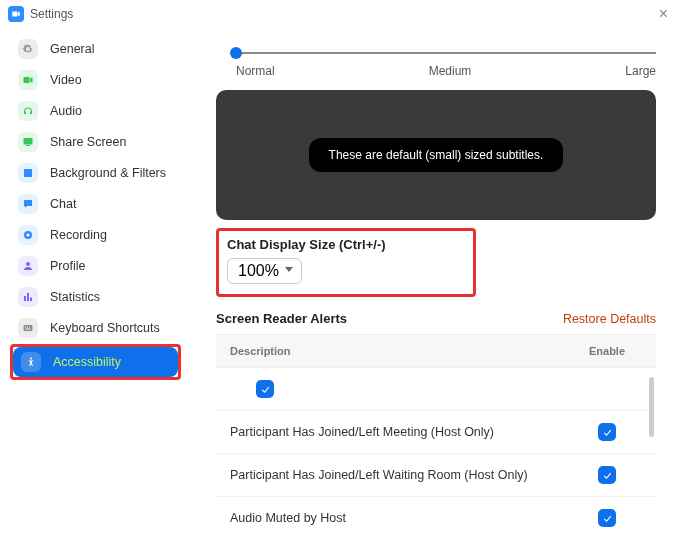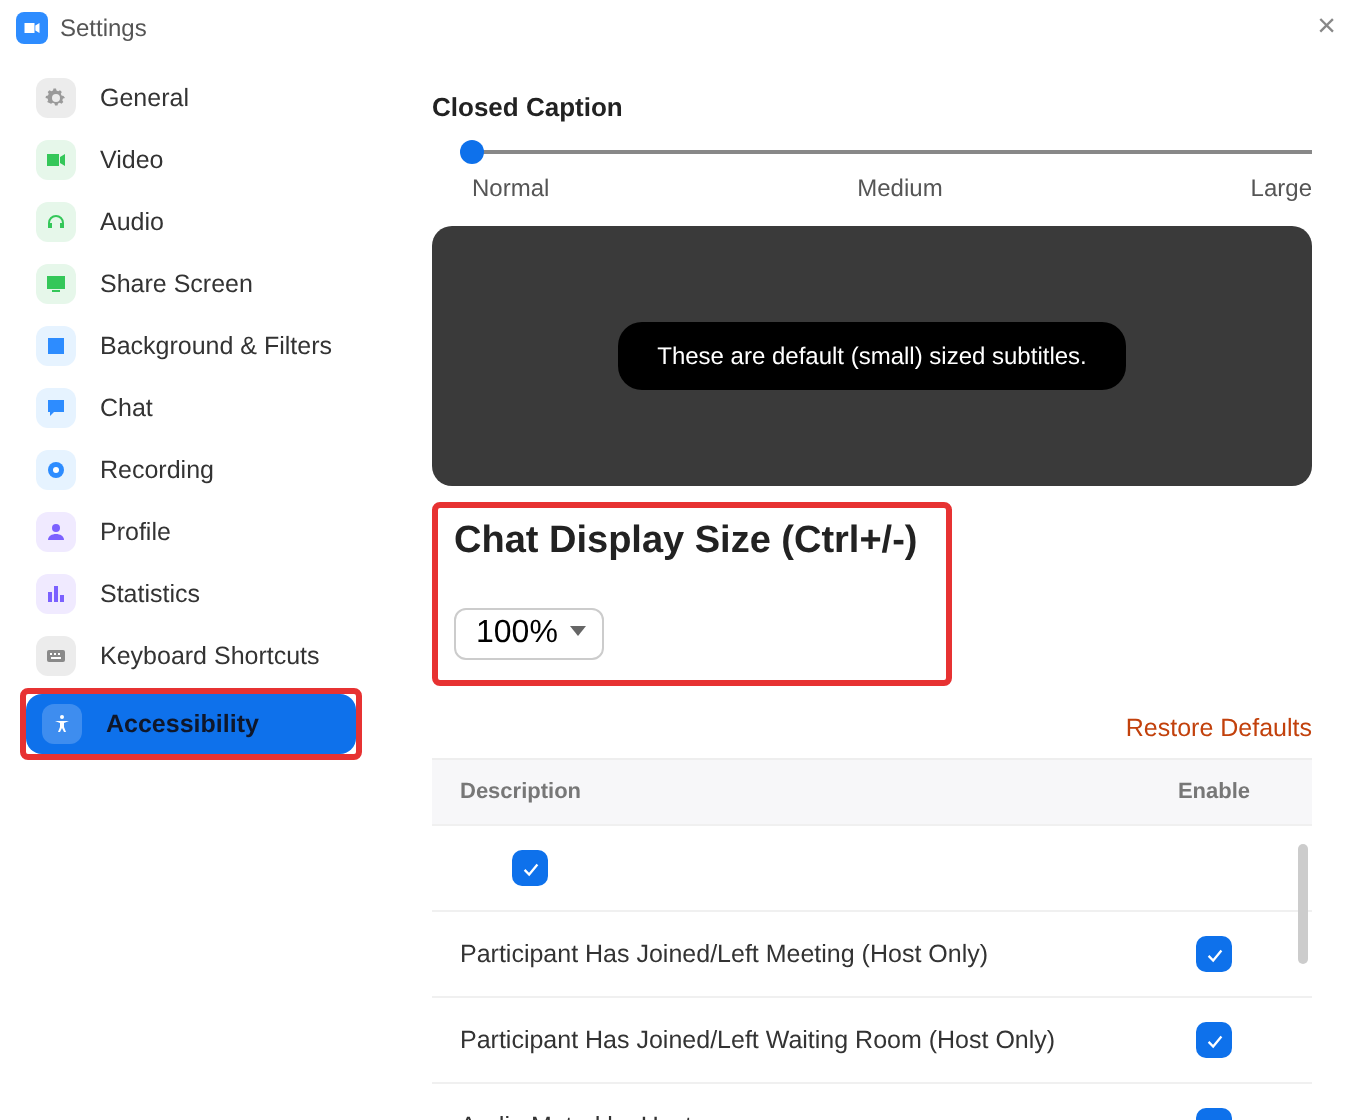--- a/index.html
+++ b/index.html
@@ -6,36 +6,36 @@
 body { width: 680px; height: 560px; background: #fff; overflow: hidden; position: relative; }
 .titlebar { height: 28px; display: flex; align-items: center; padding: 0 8px; font-size: 12px; color: #555; }
 .titlebar .app-icon { width: 16px; height: 16px; background: #2d8cff; border-radius: 4px; display: flex; align-items: center; justify-content: center; margin-right: 6px; }
 .titlebar .app-icon svg { width: 10px; height: 10px; fill: #fff; }
 .titlebar .close { margin-left: auto; color: #888; font-size: 16px; cursor: pointer; padding: 0 4px; }
 .layout { display: flex; height: calc(100% - 28px); }
 .sidebar { width: 192px; padding: 6px 10px; border-right: 1px solid transparent; }
 .nav-item { display: flex; align-items: center; height: 30px; border-radius: 8px; padding: 0 8px; font-size: 12.5px; color: #333; cursor: pointer; margin-bottom: 1px; }
 .nav-item .icon { width: 20px; height: 20px; border-radius: 6px; margin-right: 12px; display: flex; align-items: center; justify-content: center; }
 .nav-item .icon svg { width: 12px; height: 12px; }
-.nav-item.active { background: #0e71eb; color: #0f172a; font-weight: bold; }
+.nav-item.active { background: #0e71eb; color: #bef264; }
 .nav-highlight { border: 3px solid #e73232; border-radius: 4px; padding: 0; margin-top: 1px; }
 .nav-highlight .nav-item { margin-bottom: 0; }
 .main { flex: 1; padding: 18px 24px 0 24px; position: relative; overflow: hidden; }
 .section-title { font-size: 13px; font-weight: 700; color: #222; margin-bottom: 8px; }
 .cc-row { display: flex; align-items: flex-start; font-size: 12.5px; color: #555; }
 .cc-label { padding-top: 2px; }
 .slider-wrap { margin-left: 20px; flex: 1; }
 .slider { position: relative; height: 14px; }
 .slider .track { position: absolute; top: 6px; left: 0; right: 0; height: 2px; background: #888; }
 .slider .thumb { position: absolute; top: 1px; left: 0; width: 12px; height: 12px; background: #0e71eb; border-radius: 50%; margin-left: -6px; }
 .slider-labels { display: flex; justify-content: space-between; font-size: 12px; color: #555; margin-top: 4px; }
 .preview { margin-top: 12px; background: #3a3a3a; border-radius: 10px; height: 130px; display: flex; align-items: center; justify-content: center; }
 .preview .subtitle { background: #000; color: #fff; font-size: 12px; padding: 10px 20px; border-radius: 12px; }
 .chat-block { margin-top: 8px; border: 3px solid #e73232; border-radius: 4px; padding: 6px 12px 10px 8px; width: 260px; }
-.chat-title { font-size: 19px; font-weight: 700; color: #222; margin-bottom: 22px; }
+.chat-title { font-size: 13px; font-weight: 700; color: #222; margin-bottom: 6px; }
 .chat-select { border: 1px solid #ccc; border-radius: 6px; padding: 3px 22px 3px 10px; font-size: 16px; background: #fff; position: relative; display: inline-block; cursor: pointer; }
 .chat-select::after { content: ""; position: absolute; right: 8px; top: 8px; border-left: 4px solid transparent; border-right: 4px solid transparent; border-top: 5px solid #666; }
 .sr-header { display: flex; align-items: center; margin-top: 14px; }
 .sr-header .sr-title { font-size: 13px; font-weight: 700; color: #222; }
 .sr-header .restore { margin-left: auto; color: #c2410c; font-size: 12.5px; cursor: pointer; }
 .table { margin-top: 8px; border-top: 1px solid #eee; position: relative; }
 .table-head { display: flex; background: #f7f7f9; font-size: 11px; color: #777; font-weight: 600; padding: 10px 14px; }
 .col-desc { flex: 1; }
 .col-enable { width: 70px; text-align: center; }
 .table-row { display: flex; align-items: center; font-size: 12.5px; color: #333; padding: 12px 14px; border-top: 1px solid #f0f0f0; }
@@ -165,21 +165,20 @@
               <circle cx="12" cy="5" r="2"></circle>
               <path d="M5 9h14l-5 2v4l2 5h-2l-2-4-2 4H8l2-5v-4z"></path>
             </svg>
           </span>
           <span>Accessibility</span>
         </div>
     </div>
   </div>
 
   <div class="main">
-    <div class="section-title">Closed Caption</div>
     <div class="cc-row">
       <div class="slider-wrap">
         <div class="slider">
           <div class="track"></div>
           <div class="thumb"></div>
         </div>
         <div class="slider-labels">
           <span>Normal</span>
           <span>Medium</span>
           <span>Large</span>
@@ -189,20 +188,21 @@
     <div class="preview">
       <div class="subtitle">These are default (small) sized subtitles.</div>
     </div>
 
     <div class="chat-block">
       <div class="chat-title">Chat Display Size (Ctrl+/-)</div>
       <div class="chat-select"><span>100%</span></div>
     </div>
 
     <div class="sr-header">
+      <span class="sr-title">Screen Reader Alerts</span>
       <span class="restore">Restore Defaults</span>
     </div>
 
     <div class="table">
       <div class="scroll-ind"></div>
       <div class="table-head">
         <span class="col-desc">Description</span>
         <span class="col-enable">Enable</span>
       </div>
       <div class="table-row">

